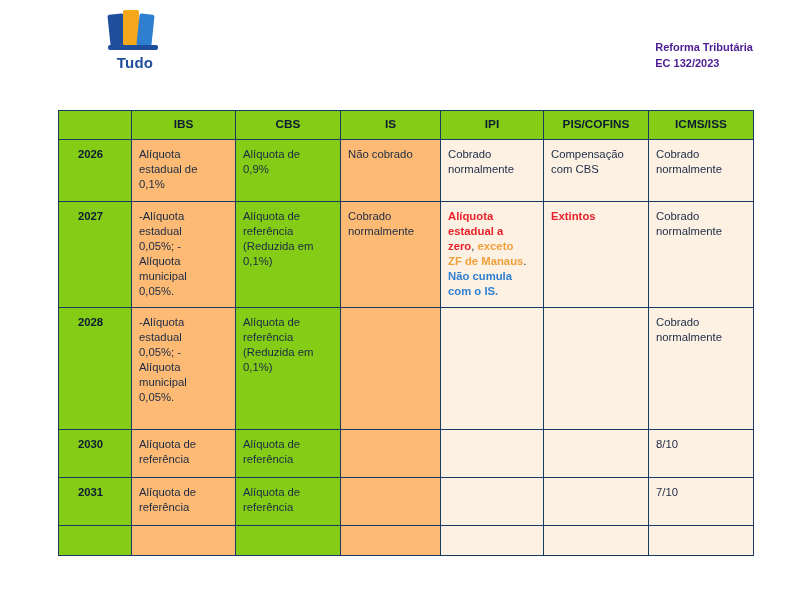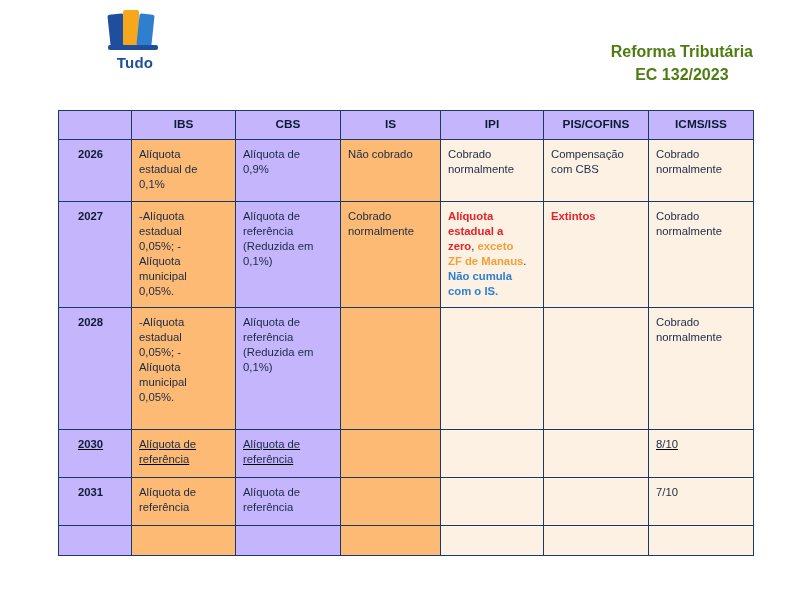--- a/index.html
+++ b/index.html
@@ -50,24 +50,24 @@
   .logo-text {
     font-size: 15px;
     font-weight: bold;
     color: #1f4e9c;
     line-height: 1.15;
     letter-spacing: .2px;
   }
   .doc-title {
     position: absolute;
     right: 58px; top: 40px;
-    text-align: center;
-    font-size: 16px;
-    font-weight: bold;
-    color: #4d7c0f;
+    text-align: left;
+    font-size: 11px;
+    font-weight: bold;
+    color: #4c1d95;
     line-height: 1.45;
   }
 
   
   .table-wrap {
     position: absolute;
     left: 58px; top: 110px;
     width: 695px;
   }
   table.matrix {
@@ -94,21 +94,21 @@
   
   col.c-year { width: 73px; }
   col.c-ibs  { width: 104px; }
   col.c-cbs  { width: 105px; }
   col.c-is   { width: 100px; }
   col.c-ipi  { width: 103px; }
   col.c-pis  { width: 105px; }
   col.c-icms { width: 105px; }
 
   
-  .tint-white { background: #c4b5fd; }
+  .tint-white { background: #84cc16; }
   .tint-blue  { background: #fdba74; margin-left: 36px; }
   .tint-cream { background: #fdf1e4; }
 
   td.year {
     text-align: center;
     font-weight: bold;
     color: #0d1b33;
     vertical-align: top;
     padding-top: 8px;
   }
@@ -186,21 +186,21 @@
           </tr>
           <tr style="height: 122px;">
             <td class="year tint-white">2028</td>
             <td class="tint-blue"><span class="cell-text">-Alíquota estadual 0,05%; -Alíquota municipal 0,05%.</span></td>
             <td class="tint-white"><span class="cell-text">Alíquota de referência (Reduzida em 0,1%)</span></td>
             <td class="tint-blue"><span class="cell-text"></span></td>
             <td class="tint-cream"><span class="cell-text"></span></td>
             <td class="tint-cream"><span class="cell-text"></span></td>
             <td class="tint-cream"><span class="cell-text">Cobrado normalmente</span></td>
           </tr>
-          <tr style="height: 48px; text-decoration: underline;">
+          <tr style="height: 48px;">
             <td class="year tint-white">2030</td>
             <td class="tint-blue"><span class="cell-text">Alíquota de referência</span></td>
             <td class="tint-white"><span class="cell-text">Alíquota de referência</span></td>
             <td class="tint-blue"><span class="cell-text"></span></td>
             <td class="tint-cream"><span class="cell-text"></span></td>
             <td class="tint-cream"><span class="cell-text"></span></td>
             <td class="tint-cream"><span class="cell-text">8/10</span></td>
           </tr>
           <tr style="height: 48px;">
             <td class="year tint-white">2031</td>

